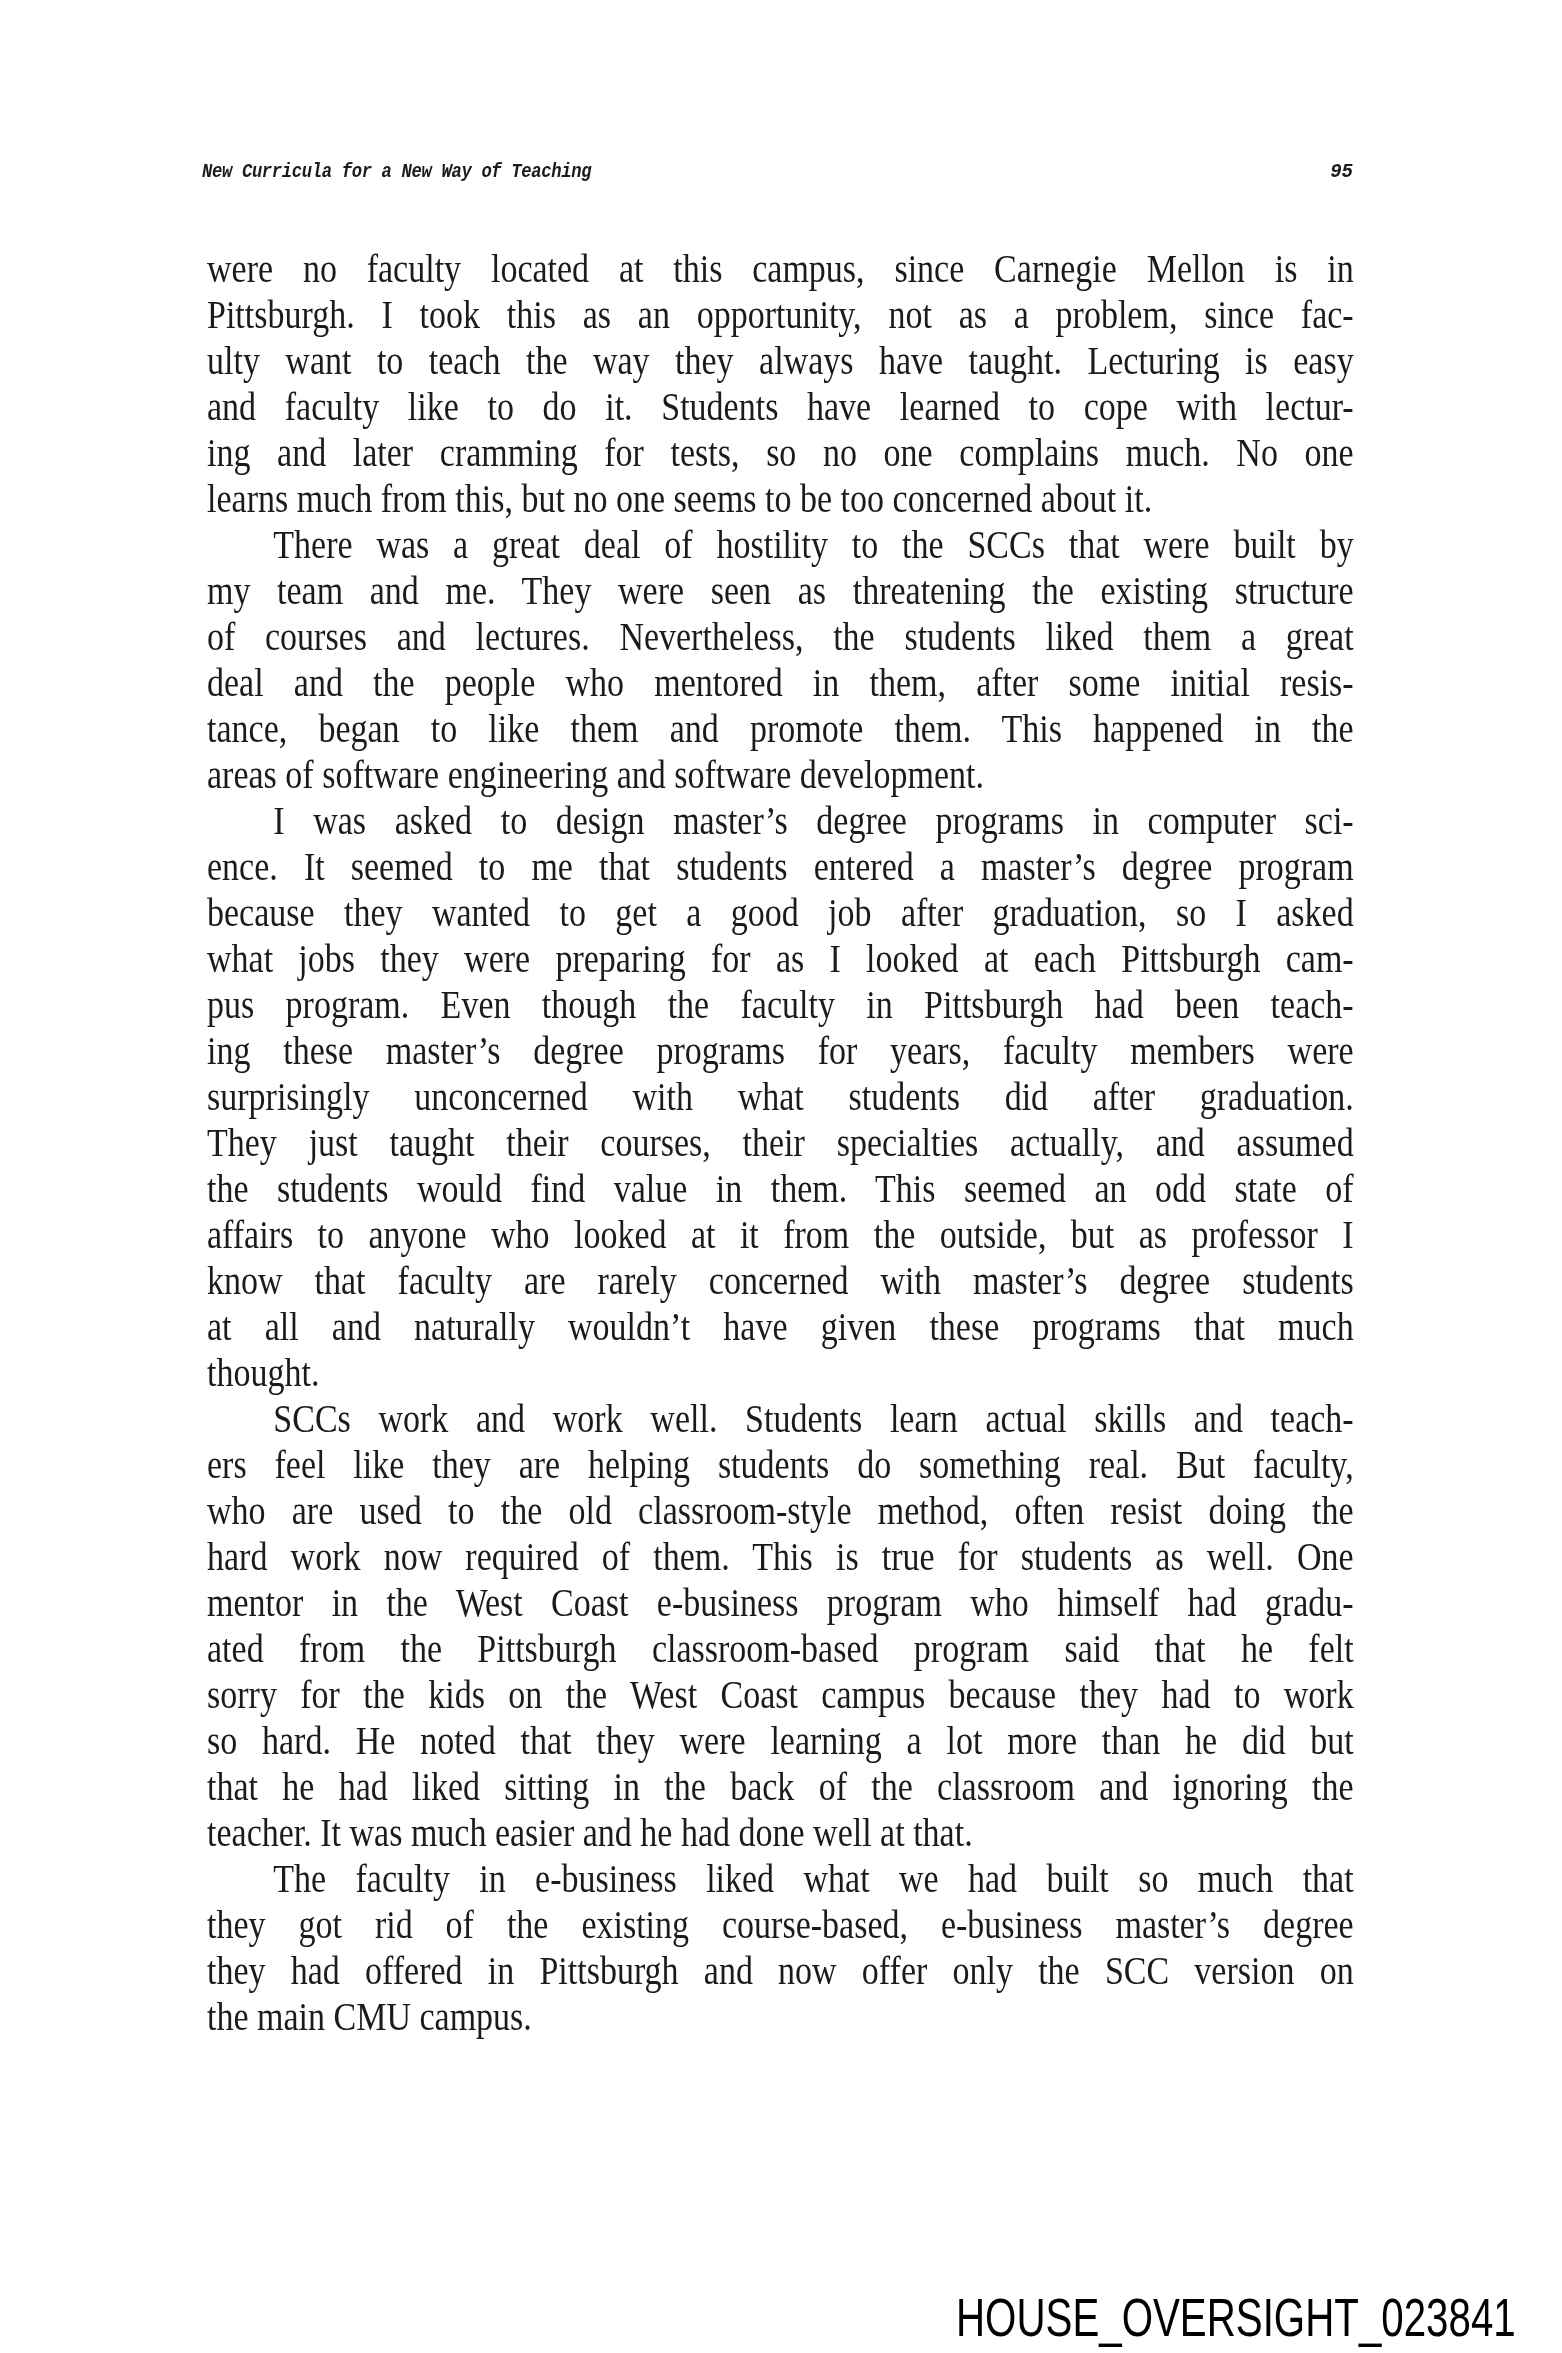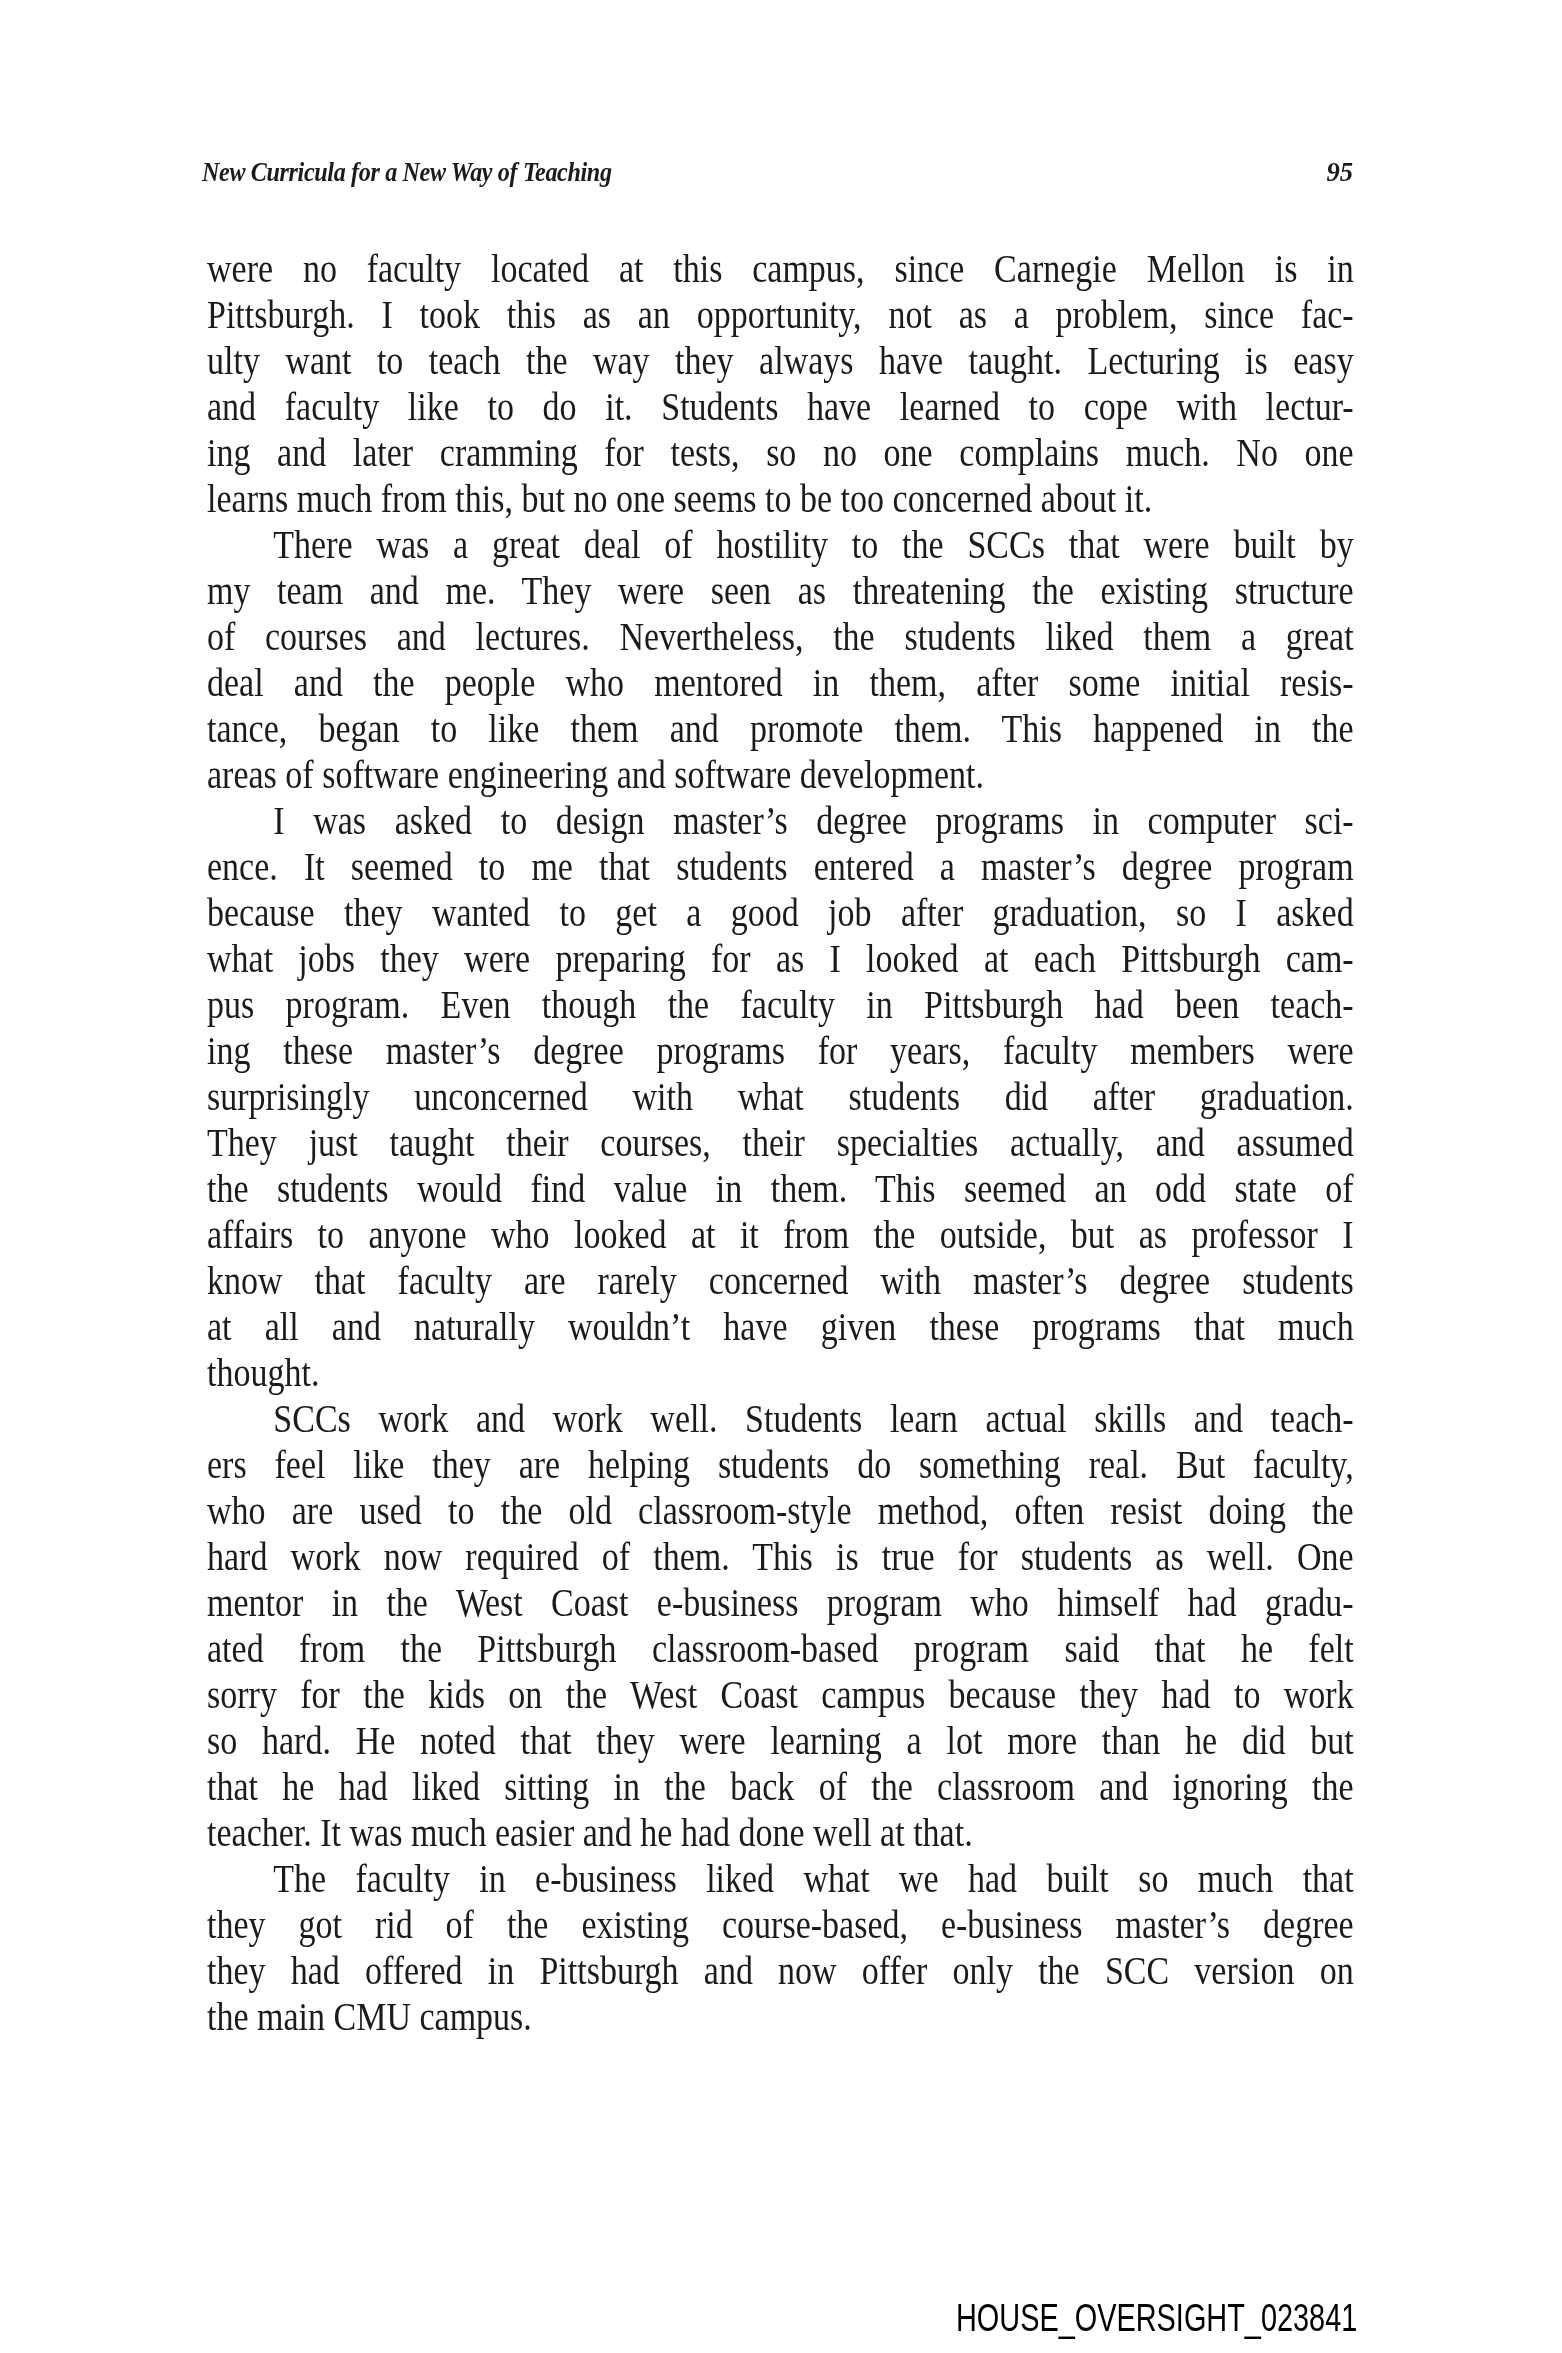--- a/index.html
+++ b/index.html
@@ -13,24 +13,24 @@
     position: relative;
     overflow: hidden;
     color: #1b1b1b;
   }
   .running-head {
     position: absolute;
     left: 202px;
     top: 150px;
     width: 1151px;
     height: 43px;
-    font-family: Liberation Serif, serif;
+    font-family: Liberation Mono, monospace;
     font-weight: bold;
     font-style: italic;
-    font-size: 28px;
+    font-size: 20px;
     line-height: 43px;
   }
   .running-head .title {
     position: absolute;
     left: 0;
     top: 0;
     transform: scaleX(0.86);
     transform-origin: left center;
     white-space: nowrap;
     letter-spacing: -0.4px;
@@ -69,21 +69,21 @@
   .line.indent {
     text-indent: 78px;        
   }
   .footer-stamp {
     position: absolute;
     left: 956px;
     top: 2295px;
     width: 397px;
     height: 46px;
     font-family: "Liberation Sans", sans-serif;
-    font-size: 38px;
+    font-size: 53px;
     line-height: 46px;
     color: #000000;
     white-space: nowrap;
   }
   .footer-stamp span {
     display: inline-block;
     transform: scaleX(0.76);
     transform-origin: left center;
   }
 </style>

